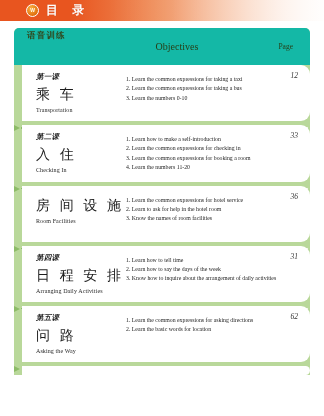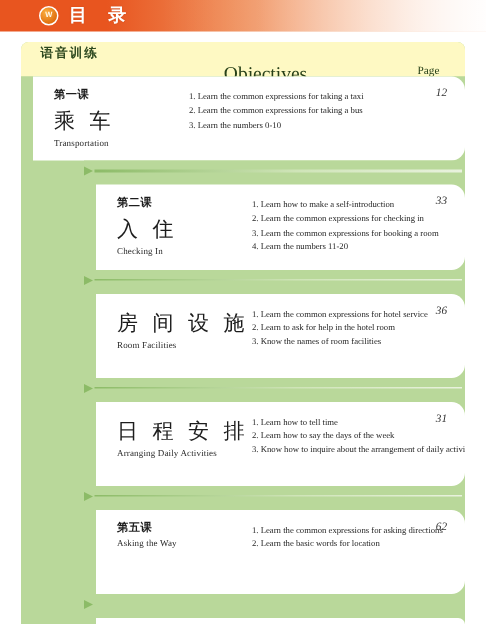--- a/index.html
+++ b/index.html
@@ -73,39 +73,39 @@
   .toc {
     position: relative;
     background: #b9d89a;
     border-radius: 5px 5px 0 0;
     overflow: hidden;
   }
 
   
   .toc-head {
     position: relative;
-    height: 23px;
-    background: #fef9c3;
+    height: 37px;
+    background: #14b8a6;
   }
   .toc-head-section {
     position: absolute;
     left: 13px;
     top: 2px;
     font-size: 8.5px;
     font-weight: bold;
     letter-spacing: 1.2px;
     color: #2f4a20;
     font-family: "DejaVu Sans", "Liberation Sans", sans-serif;
   }
   .toc-head-objectives {
     position: absolute;
     left: 0; right: 0;
     top: 13px;
     text-align: center;
-    font-size: 13px;
+    font-size: 10px;
     color: #274018;
     padding-left: 30px;
   }
   .toc-head-page {
     position: absolute;
     right: 17px;
     top: 14px;
     font-size: 7.5px;
     color: #274018;
     margin-left: 18px;
@@ -118,21 +118,21 @@
     border-radius: 0 9px 9px 0;
     margin: 0 0 0 0;
     padding: 4px 0 5px 0;
     box-sizing: border-box;
   }
   .row-wrap {
     position: relative;
     padding-left: 8px;
     background: #b9d89a;
   }
-  .row-wrap + .row-wrap { padding-top: 16px; margin-left: 42px; }
+  .row-wrap + .row-wrap { padding-top: 4px; }
 
   .arrow {
     position: absolute;
     left: 0px;
     top: 4px;
     width: 0; height: 0;
     border-top: 3.2px solid transparent;
     border-bottom: 3.2px solid transparent;
     border-left: 6px solid #8cbb67;
   }
@@ -152,20 +152,21 @@
   }
   .lesson-col {
     position: absolute;
     left: 14px;
     top: 3px;
     width: 88px;
   }
   .lesson-no {
     font-size: 7.5px;
     font-weight: bold;
+    font-style: italic;
     color: #1d1d1d;
     font-family: "DejaVu Sans", "Liberation Sans", sans-serif;
     letter-spacing: .3px;
   }
   .lesson-cn {
     margin-top: 4px;
     font-size: 14px;
     color: #1d1d1d;
     letter-spacing: 2.6px;
     font-family: "DejaVu Sans", "Liberation Sans", sans-serif;
@@ -271,39 +272,41 @@
               <div class="page-col">36</div>
             </div>
           </div>
         </div>
         <div class="row-wrap">
           <div class="arrow"></div>
           <div class="rule"></div>
           <div class="row">
             <div class="row-inner">
               <div class="lesson-col">
+                <div class="lesson-no">第四课</div>
                 <div class="lesson-cn">日 程 安 排</div>
                 <div class="lesson-en">Arranging Daily Activities</div>
               </div>
               <div class="obj-col">
                 <div class="obj-item">1. Learn how to tell time</div>
                 <div class="obj-item">2. Learn how to say the days of the week</div>
                 <div class="obj-item">3. Know how to inquire about the arrangement of daily activities</div>
               </div>
               <div class="page-col">31</div>
             </div>
           </div>
         </div>
         <div class="row-wrap">
           <div class="arrow"></div>
           <div class="rule"></div>
           <div class="row">
             <div class="row-inner">
               <div class="lesson-col">
                 <div class="lesson-no">第五课</div>
+                <div class="lesson-cn">问 路</div>
                 <div class="lesson-en">Asking the Way</div>
               </div>
               <div class="obj-col">
                 <div class="obj-item">1. Learn the common expressions for asking directions</div>
                 <div class="obj-item">2. Learn the basic words for location</div>
               </div>
               <div class="page-col">62</div>
             </div>
           </div>
         </div>

